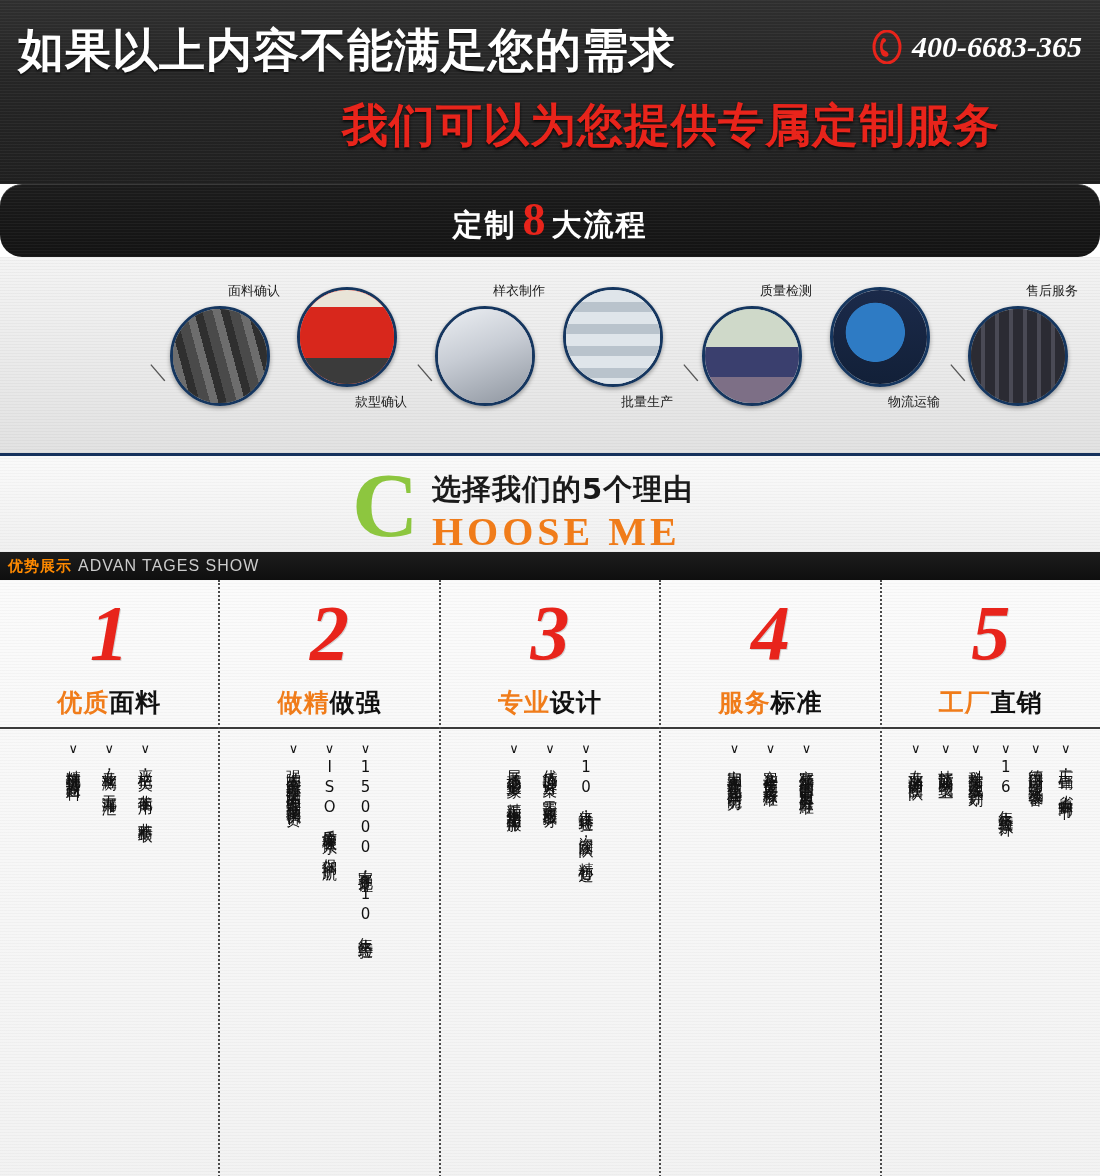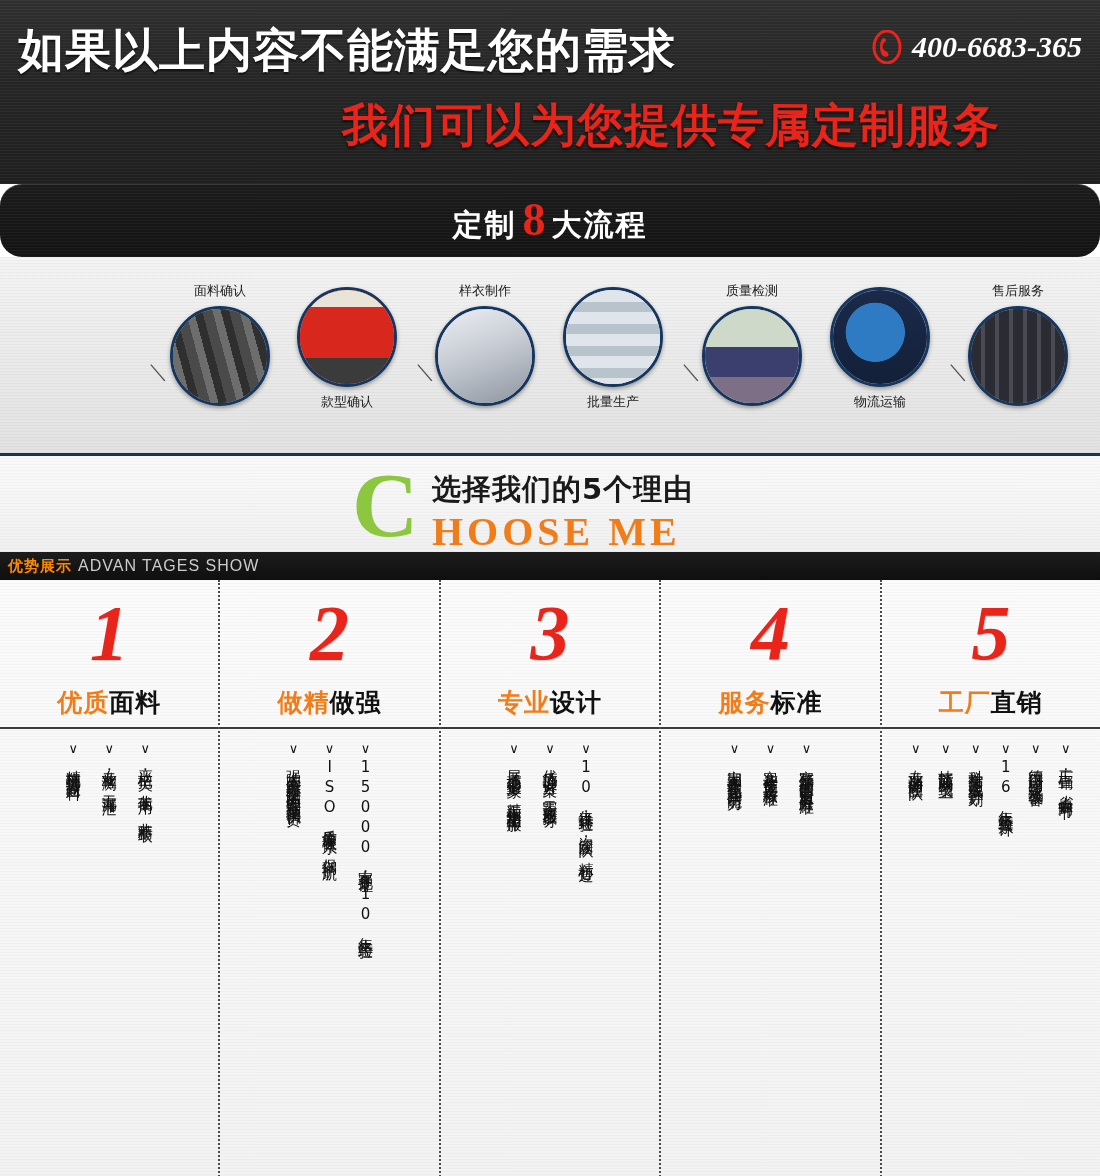--- a/index.html
+++ b/index.html
@@ -94,21 +94,21 @@
   .circle{
     width:94px;height:94px;border-radius:50%;
     margin:0 auto;
     border:3px solid #15365f;
     box-shadow:0 2px 4px rgba(0,0,0,.35);
     overflow:hidden;
     position:relative;
   }
   .circle .ph{position:absolute;inset:0;}
   .step-label{
-    font-size:13px;color:#1a1a1a;margin-top:6px;white-space:nowrap;
+    font-size:13px;color:#1a1a1a;margin-top:6px;white-space:nowrap;text-align:right;
   }
   .step.top .step-label{margin-top:0;margin-bottom:6px;}
   .arrow{
     position:absolute;
     width:26px;height:18px;
     color:#555;
     font-size:20px;
     line-height:18px;
     font-family:"DejaVu Sans",sans-serif;
   }

